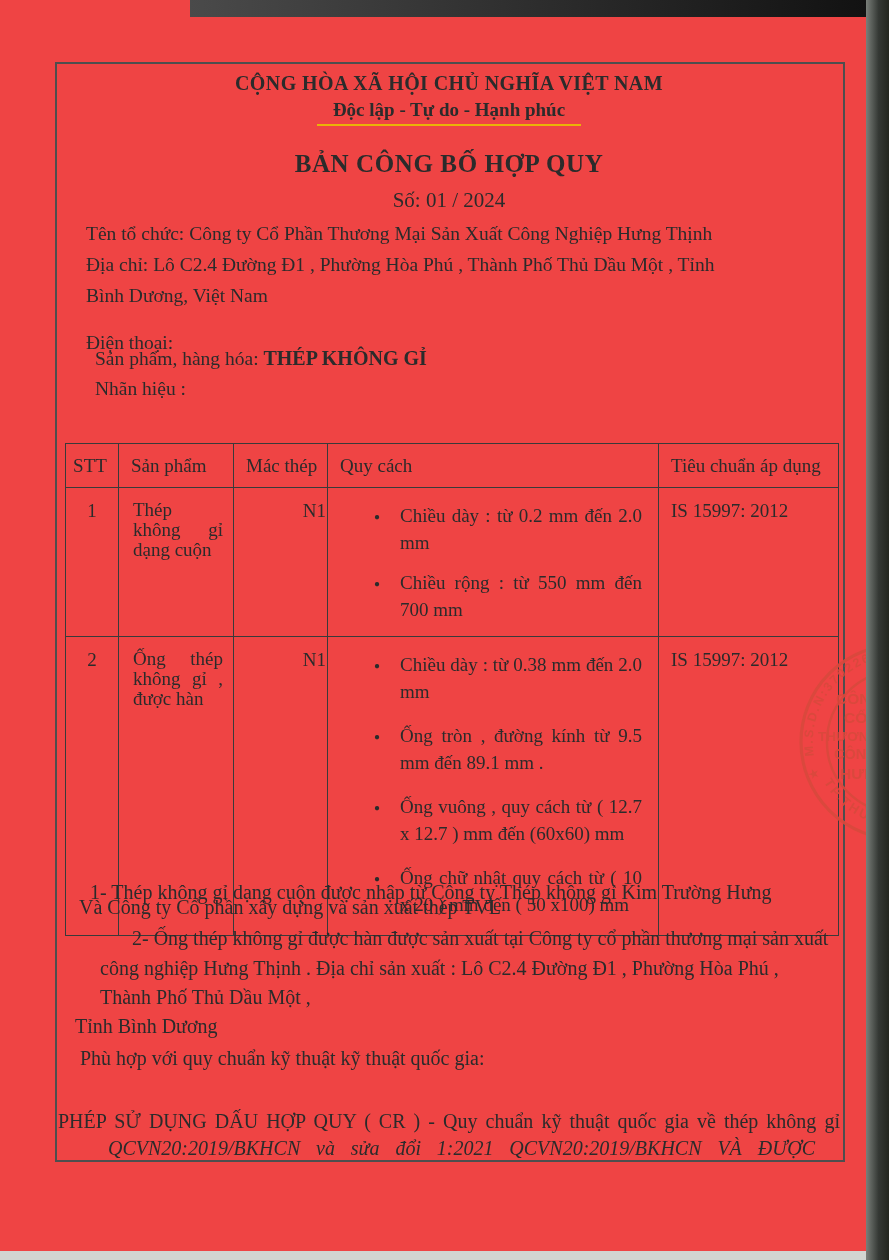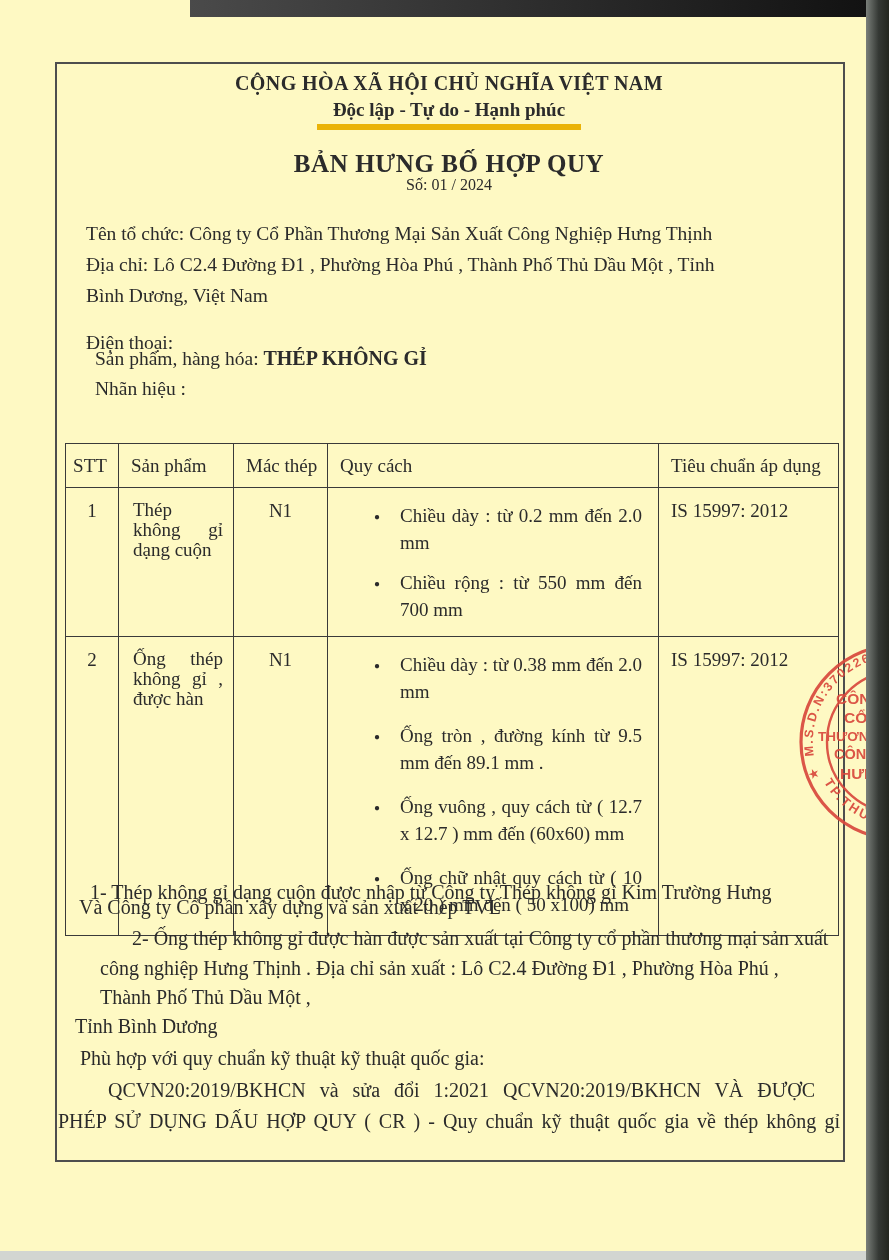--- a/index.html
+++ b/index.html
@@ -1,88 +1,88 @@
 <!DOCTYPE html>
 <html><head>
 <meta charset="utf-8">
 <style>
   html,body{margin:0;padding:0;background:#e8e8e6;}
   #doc{
-    position:relative;width:889px;height:1260px;background:#fef9c3;overflow:hidden;
+    position:relative;width:889px;height:1260px;background:#ef4444;overflow:hidden;
     font-family:"Liberation Serif","DejaVu Serif",serif;color:#2b2b2b;
   }
   
   .top-band{position:absolute;left:190px;top:0;width:699px;height:17px;
     background:linear-gradient(to right,#4a4a4a,#101010);z-index:6;}
   .right-band{position:absolute;left:866px;top:0;width:23px;height:1260px;
     background:linear-gradient(to right,#7a7f7a,#343834 55%,#23261f);z-index:6;}
   .bottom-strip{position:absolute;left:0;top:1251px;width:889px;height:9px;
     background:#d2d5d1;z-index:5;}
   
   .page-border{position:absolute;left:55px;top:62px;width:786px;height:1096px;
     border:2px solid #4e4e4e;background:transparent;z-index:1;}
   .abs{position:absolute;z-index:3;}
   .center{width:788px;left:55px;text-align:center;}
   .nat1{top:72px;font-size:20px;font-weight:bold;letter-spacing:.4px;}
   .nat2{top:99px;font-size:19px;font-weight:bold;}
-  .nat2 span{display:inline-block;border-bottom:6px solid #eab308;padding:0 16px 3px 16px;}
+  .nat2 span{display:inline-block;border-bottom:2px solid #eab308;padding:0 16px 3px 16px;}
   .doc-title{top:150px;font-size:25px;font-weight:bold;letter-spacing:.6px;}
-  .doc-number{top:176px;font-size:16px;}
+  .doc-number{top:188px;font-size:21px;}
   .body-line{font-size:19.5px;line-height:24px;white-space:nowrap;}
   .p-org{left:86px;top:222px;}
   .p-addr1{left:86px;top:253px;}
   .p-addr2{left:86px;top:284px;}
   .p-phone{left:86px;top:315px;margin-top:16px;}
   .p-product{left:95px;top:346px;}
   .p-product b{font-size:20px;}
   .p-brand{left:95px;top:377px;}
   .p-intro{left:95px;top:408px;}
   
   .spec-table{position:absolute;left:65px;top:443px;z-index:3;border-collapse:collapse;table-layout:fixed;}
   .spec-table td,.spec-table th{border:1.5px solid #3a3a3a;font-weight:normal;
     font-size:19px;vertical-align:top;overflow:hidden;}
   .spec-table th{vertical-align:middle;text-align:left;padding:6px 6px 6px 12px;}
   .col-stt{width:53px;} .col-sp{width:115px;} .col-mt{width:94px;} .col-qc{width:331px;} .col-tc{width:180px;}
   th.c-stt{text-align:center;padding-left:2px;}
   td.c-stt{text-align:center;padding-top:12px;}
   td.c-sp{padding:12px 10px 0 14px;text-align:justify;line-height:20px;}
-  td.c-mt{text-align:center;padding-top:12px;}
+  td.c-mt{text-align:right;padding-top:12px;}
   td.c-qc{padding:14px 16px 0 0;}
   td.c-tc{padding:12px 4px 0 12px;}
   .spec{position:relative;padding-left:72px;margin-bottom:13px;text-align:justify;line-height:27px;}
   .spec::before{content:"●";position:absolute;left:46px;top:1px;font-size:10px;}
   .r2 .spec{margin-bottom:17px;}
   
   .n1l1{left:90px;top:864px;margin-top:16px;}
   .n1l2{left:79px;top:895px;}
   .n2l1{left:88px;top:926px;margin-left:44px;}
   .n2l2{left:100px;top:956px;}
   .n2l3{left:100px;top:985px;}
   .p-prov{left:75px;top:1014px;}
   .p-conf{left:80px;top:1046px;}
-  .confl1{left:108px;top:1078px;width:707px;white-space:normal;text-align:justify;text-align-last:justify;}
+  .confl1{left:108px;top:1136px;width:707px;white-space:normal;text-align:justify;text-align-last:justify;font-style:italic;}
   .confl2{left:58px;top:1109px;width:782px;white-space:normal;text-align:justify;text-align-last:justify;}
   .note-line{font-size:20px;}
   
   .stamp{position:absolute;left:786px;top:630px;z-index:4;opacity:.92;}
   .stamp text{font-family:"Liberation Sans","DejaVu Sans",sans-serif;font-weight:bold;}
 </style>
 </head>
 <body>
 
 <div id="doc">
 
   <div class="page-border"></div>
 
   <div class="abs center nat1">CỘNG HÒA XÃ HỘI CHỦ NGHĨA VIỆT NAM</div>
   <div class="abs center nat2">
     <span>Độc lập - Tự do - Hạnh phúc</span>
   </div>
 
-  <div class="abs center doc-title">BẢN HƯNG BỐ HỢP QUY</div>
+  <div class="abs center doc-title">BẢN CÔNG BỐ HỢP QUY</div>
   <div class="abs center doc-number">Số: 01 / 2024</div>
 
   <div class="abs body-line p-org">Tên tổ chức: Công ty Cổ Phần Thương Mại Sản Xuất Công Nghiệp Hưng Thịnh</div>
   <div class="abs body-line p-addr1">Địa chỉ: Lô C2.4 Đường Đ1 , Phường Hòa Phú , Thành Phố Thủ Dầu Một , Tỉnh</div>
   <div class="abs body-line p-addr2">Bình Dương, Việt Nam</div>
   <div class="abs body-line p-phone">Điện thoại:</div>
   <div class="abs body-line p-product"><span>Sản phẩm, hàng hóa: </span><b>THÉP KHÔNG GỈ</b></div>
   <div class="abs body-line p-brand">Nhãn hiệu :</div>
 
   <table class="spec-table">

